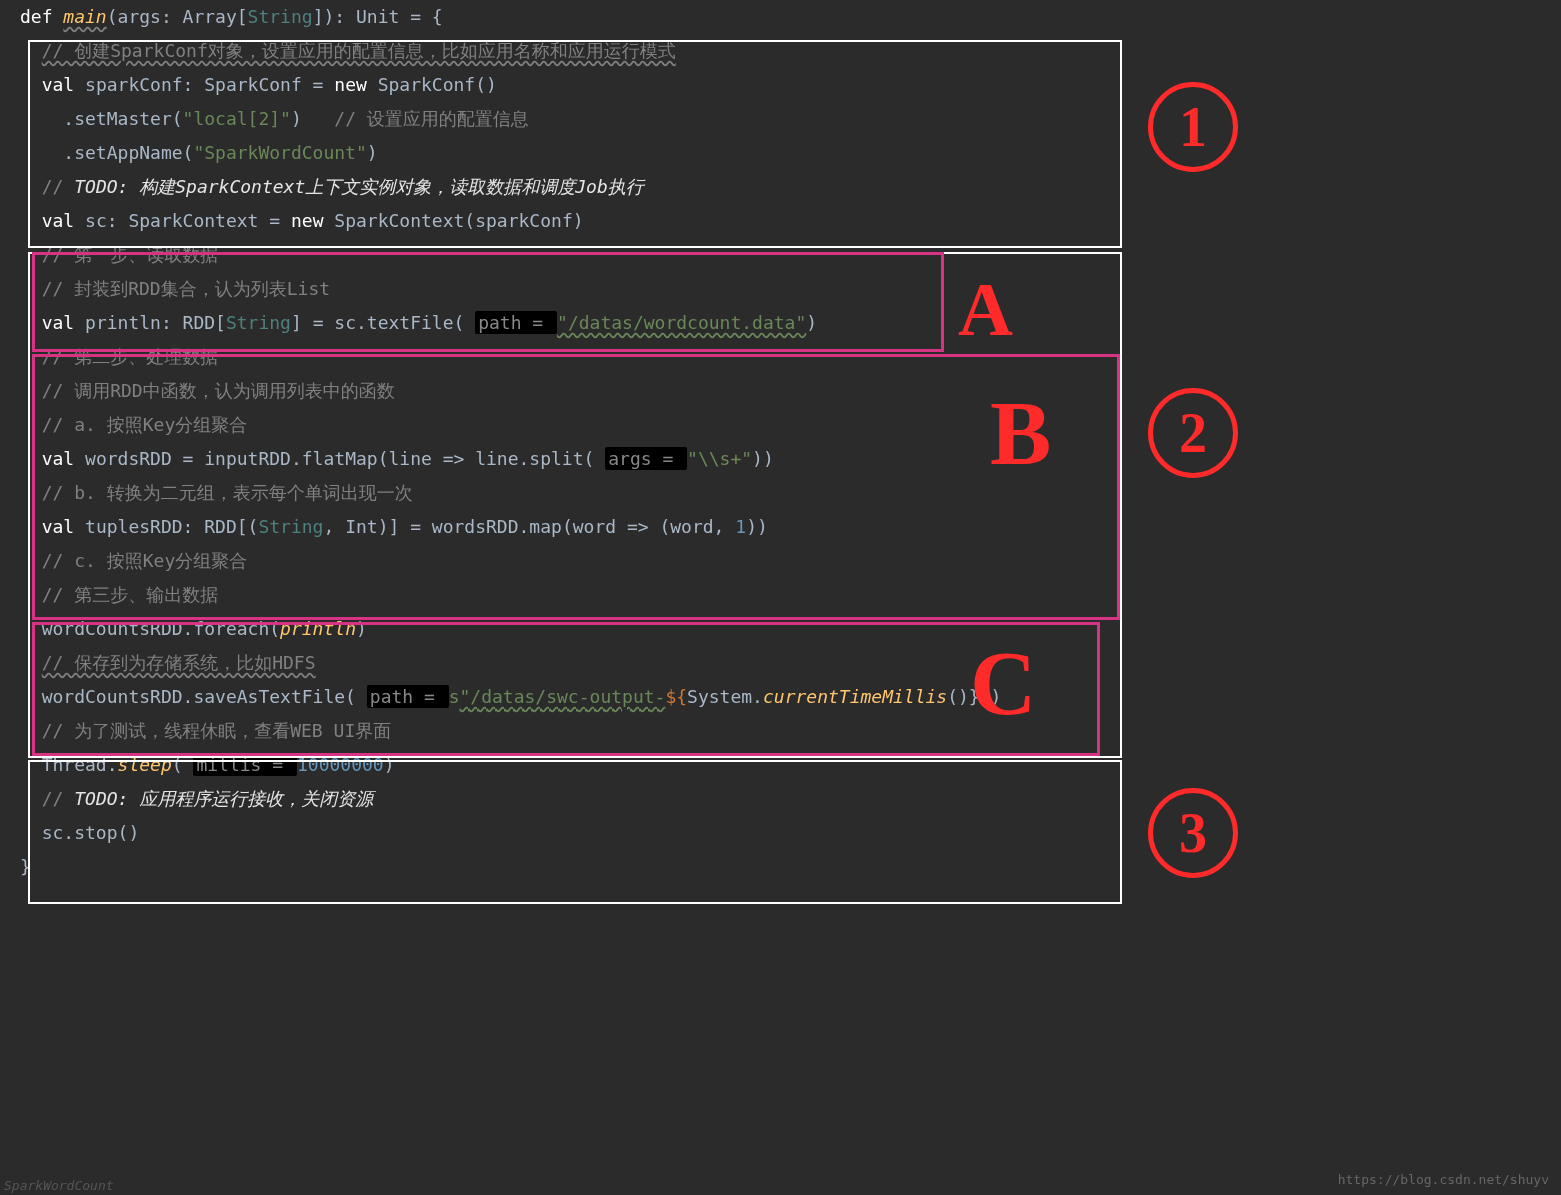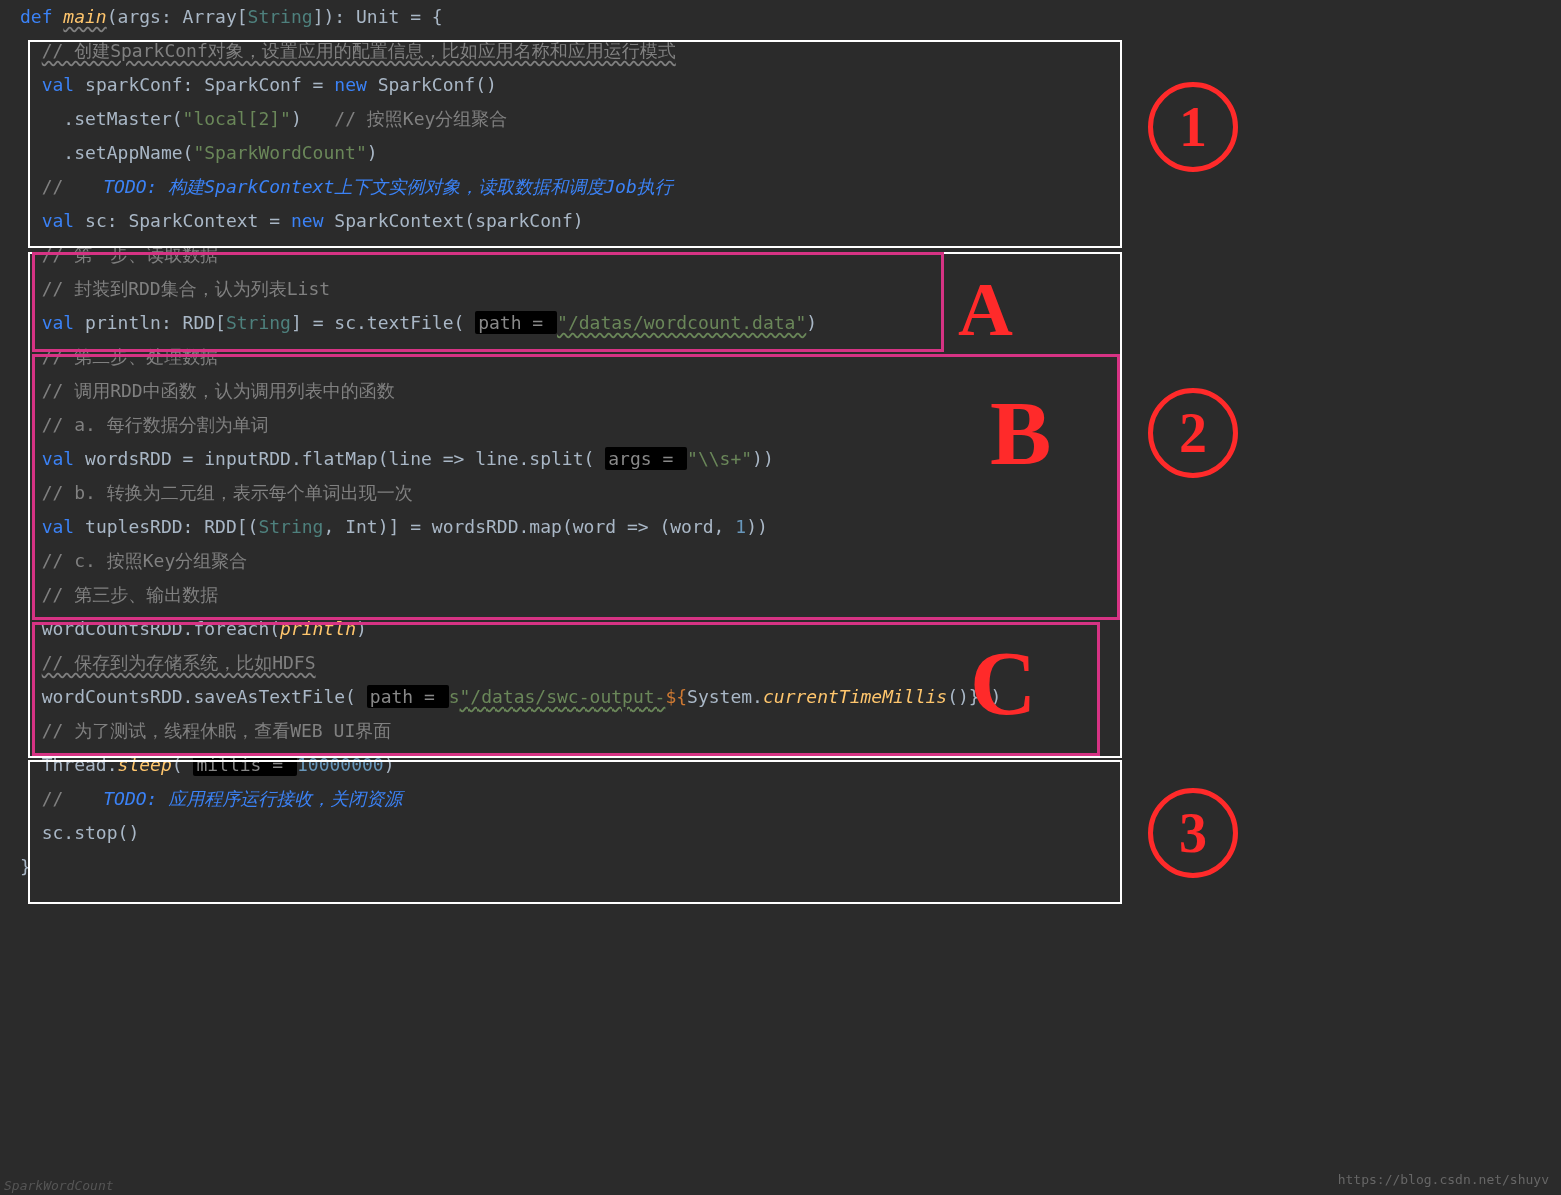--- a/index.html
+++ b/index.html
@@ -12,26 +12,26 @@
     height: 1195px;
     position: relative;
     overflow: hidden;
   }
   .code-area {
     padding: 0 20px;
     line-height: 34px;
     position: relative;
   }
   .line { white-space: pre; }
-  .kw { color: #3b82f6; }
+  .kw { color: #ffffff; }
   .fn { color: #ffc66d; font-style: italic; text-align: center; }
   .type { color: #4e807d; }
   .str { color: #6a8759; }
   .comment { color: #808080; }
-  .todo { color: #3b82f6; font-style: italic; margin-left: 29px; }
+  .todo { color: #e5e5e5; font-style: italic; }
   .param { color: #888; background: #000000; padding: 1px 3px; border-radius: 2px; }
   .num { color: #6897bb; }
   .interp { color: #cc7832; }
   .underline { text-decoration: underline wavy #808080; text-underline-offset: 3px; }
   .underline2 { text-decoration: underline wavy #6a8759; text-underline-offset: 3px; }
 
   .box {
     position: absolute;
     border: 2px solid;
     pointer-events: none;
@@ -76,30 +76,30 @@
 
   .status { position: absolute; bottom: 2px; left: 4px; color: #555; font-size: 13px; font-style: italic; }
 </style>
 </head>
 <body>
 
 <div class="code-area">
   <div class="line"><span class="kw">def</span> <span class="fn underline">main</span><span>(args: Array[</span><span class="type">String</span><span>]): Unit = {</span></div>
   <div class="line">  <span class="comment underline">// 创建SparkConf对象，设置应用的配置信息，比如应用名称和应用运行模式</span></div>
   <div class="line">  <span class="kw">val</span><span> sparkConf: SparkConf = </span><span class="kw">new</span><span> SparkConf()</span></div>
-  <div class="line">    <span>.setMaster(</span><span class="str">"local[2]"</span><span>)   </span><span class="comment">// 按照Key分组聚合</span></div>
+  <div class="line">    <span>.setMaster(</span><span class="str">"local[2]"</span><span>)   </span><span class="comment">// 设置应用的配置信息</span></div>
   <div class="line">    <span>.setAppName(</span><span class="str">"SparkWordCount"</span><span>)</span></div>
   <div class="line">  <span class="comment">// </span><span class="todo">TODO: 构建SparkContext上下文实例对象，读取数据和调度Job执行</span></div>
   <div class="line">  <span class="kw">val</span><span> sc: SparkContext = </span><span class="kw">new</span><span> SparkContext(sparkConf)</span></div>
   <div class="line">  <span class="comment">// 第一步、读取数据</span></div>
   <div class="line">  <span class="comment">// 封装到RDD集合，认为列表List</span></div>
   <div class="line">  <span class="kw">val</span><span> println: RDD[</span><span class="type">String</span><span>] = sc.textFile( </span><span class="param">path = </span><span class="str underline2">"/datas/wordcount.data"</span><span>)</span></div>
   <div class="line">  <span class="comment">// 第二步、处理数据</span></div>
   <div class="line">  <span class="comment">// 调用RDD中函数，认为调用列表中的函数</span></div>
-  <div class="line">  <span class="comment">// a. 每行数据分割为单词</span></div>
+  <div class="line">  <span class="comment">// a. 按照Key分组聚合</span></div>
   <div class="line">  <span class="kw">val</span><span> wordsRDD = inputRDD.flatMap(line =&gt; line.split( </span><span class="param">args = </span><span class="str">"\\s+"</span><span>))</span></div>
   <div class="line">  <span class="comment">// b. 转换为二元组，表示每个单词出现一次</span></div>
   <div class="line">  <span class="kw">val</span><span> tuplesRDD: RDD[(</span><span class="type">String</span><span>, Int)] = wordsRDD.map(word =&gt; (word, </span><span class="num">1</span><span>))</span></div>
   <div class="line">  <span class="comment">// c. 按照Key分组聚合</span></div>
   <div class="line">  <span class="comment">// 第三步、输出数据</span></div>
   <div class="line">  <span>wordCountsRDD.foreach(</span><span class="fn">println</span><span>)</span></div>
   <div class="line">  <span class="comment underline">// 保存到为存储系统，比如HDFS</span></div>
   <div class="line">  <span>wordCountsRDD.saveAsTextFile( </span><span class="param">path = </span><span class="str">s</span><span class="str underline2">"/datas/swc-output-</span><span class="interp">${</span><span>System.</span><span class="fn">currentTimeMillis</span><span>()}</span><span class="str">"</span><span>)</span></div>
   <div class="line">  <span class="comment">// 为了测试，线程休眠，查看WEB UI界面</span></div>
   <div class="line">  <span>Thread.</span><span class="fn">sleep</span><span>( </span><span class="param">millis = </span><span class="num">10000000</span><span>)</span></div>

